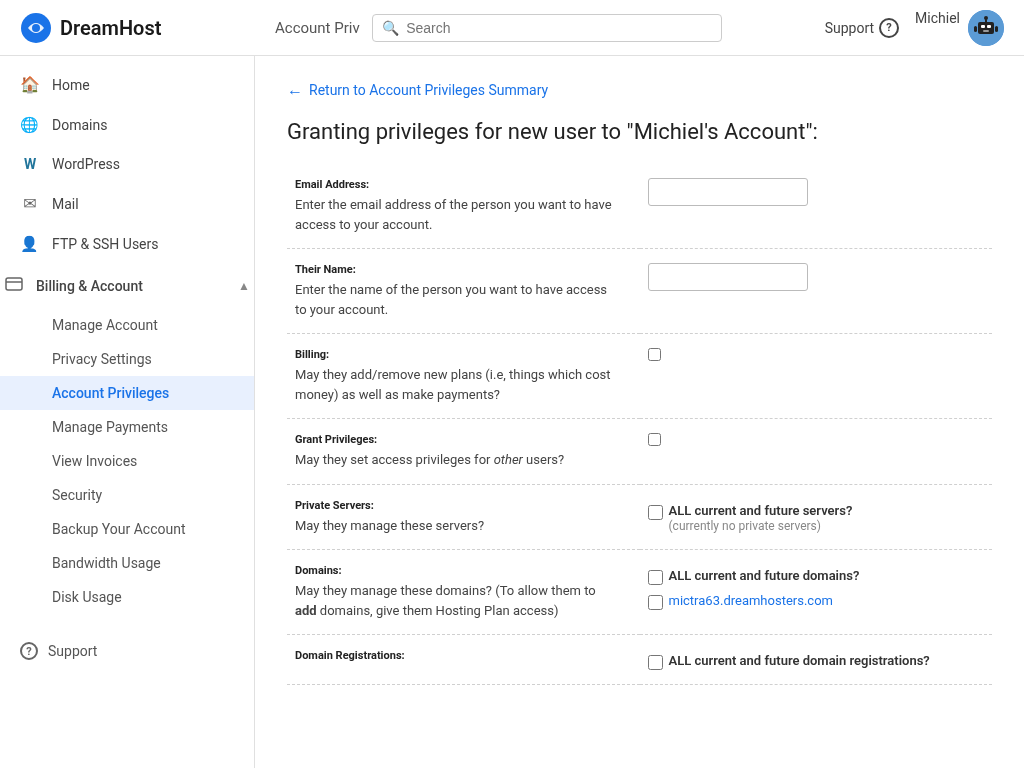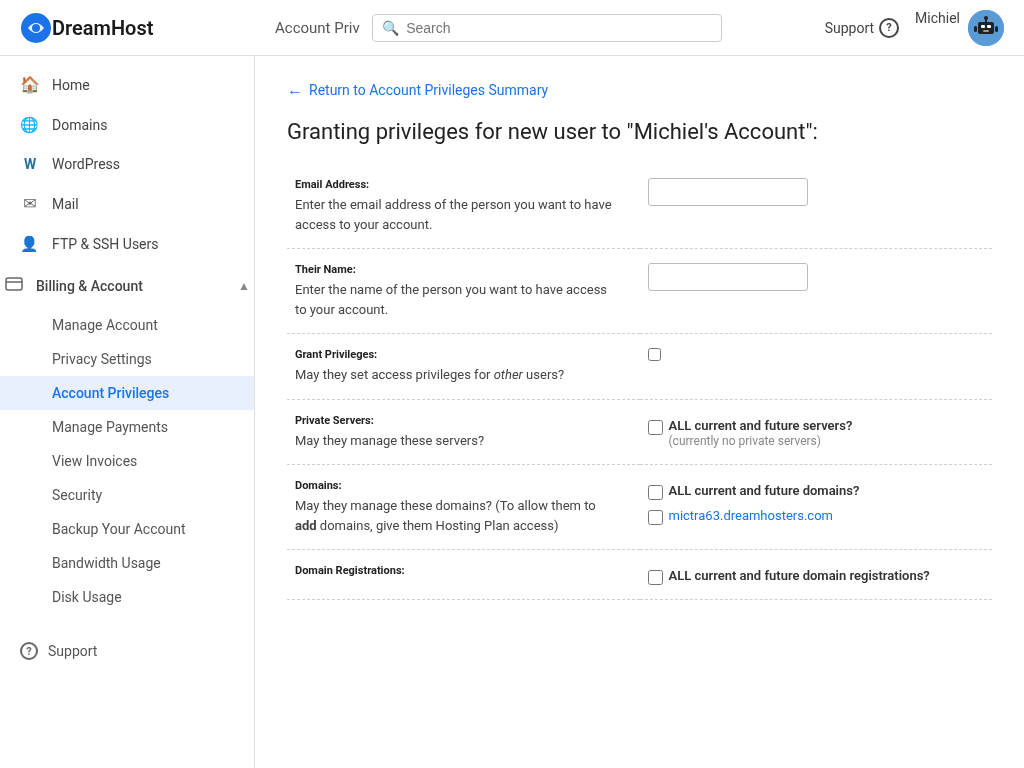--- a/index.html
+++ b/index.html
@@ -3,21 +3,21 @@
   <meta charset="utf-8">
   <style>
     * { box-sizing: border-box; margin: 0; padding: 0; }
     body { font-family: -apple-system, BlinkMacSystemFont, 'Segoe UI', Roboto, sans-serif; font-size: 14px; color: #333; display: flex; flex-direction: column; height: 768px; overflow: hidden; }
 
     
     .header {
       display: flex; align-items: center; padding: 0 20px; height: 56px;
       background: #fff; border-bottom: 1px solid #e0e0e0; flex-shrink: 0;
     }
-    .logo { display: flex; align-items: center; width: 255px; flex-shrink: 0; }
+    .logo { display: flex; align-items: center; gap: 8px; width: 255px; flex-shrink: 0; }
     .logo-icon { width: 32px; height: 32px; }
     .logo-text { font-size: 20px; font-weight: 600; color: #1a1a1a; }
     .header-center { flex: 1; display: flex; align-items: center; gap: 12px; }
     .header-breadcrumb { font-size: 15px; color: #555; white-space: nowrap; }
     .search-bar { display: flex; align-items: center; gap: 6px; border: 1px solid #ccc; border-radius: 4px; padding: 5px 10px; flex: 1; max-width: 350px; }
     .search-bar input { border: none; outline: none; font-size: 14px; width: 100%; color: #555; }
     .header-right { display: flex; align-items: center; gap: 16px; }
     .support-btn { display: flex; align-items: center; gap: 5px; font-size: 14px; color: #444; cursor: pointer; }
     .support-circle { width: 20px; height: 20px; border: 2px solid #444; border-radius: 50%; display: flex; align-items: center; justify-content: center; font-size: 11px; font-weight: bold; }
     .user-info { display: flex; gap: 8px; cursor: pointer; }
@@ -196,20 +196,29 @@
         <tr>
           <td>
             <div class="field-label">Their Name:</div>
             <div class="field-desc">Enter the name of the person you want to have access to your account.</div>
           </td>
           <td>
             <input type="text" class="text-input" style="">
           </td>
         </tr>
 
+        <tr>
+          <td>
+            <div class="field-label">Billing:</div>
+            <div class="field-desc">May they add/remove new plans (i.e, things which cost money) as well as make payments?</div>
+          </td>
+          <td>
+            <input type="checkbox" style="">
+          </td>
+        </tr>
 
         <tr>
           <td>
             <div class="field-label">Grant Privileges:</div>
             <div class="field-desc">May they set access privileges for <em>other</em> users?</div>
           </td>
           <td>
             <input type="checkbox" style="">
           </td>
         </tr>

